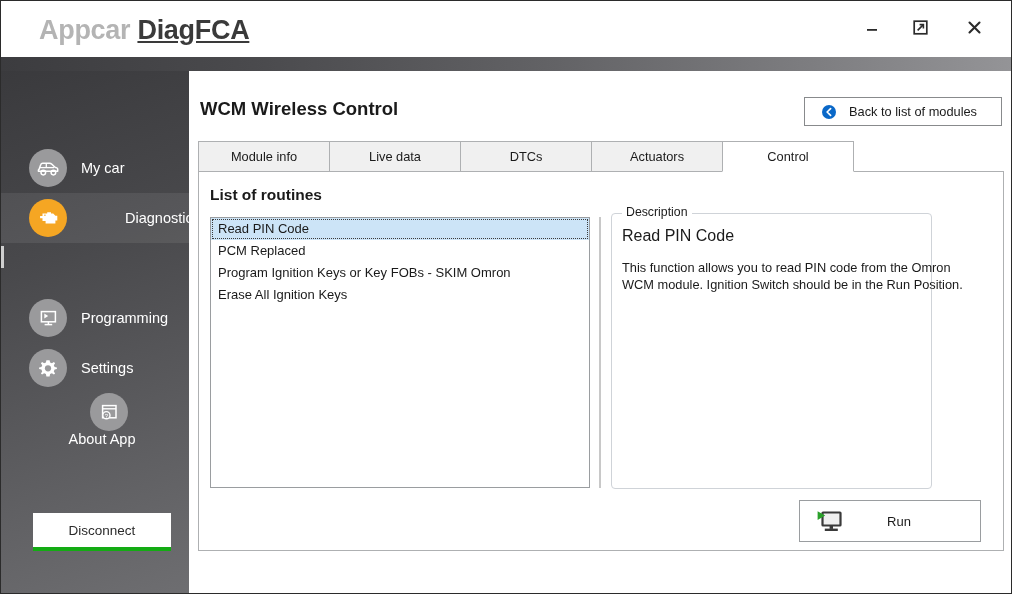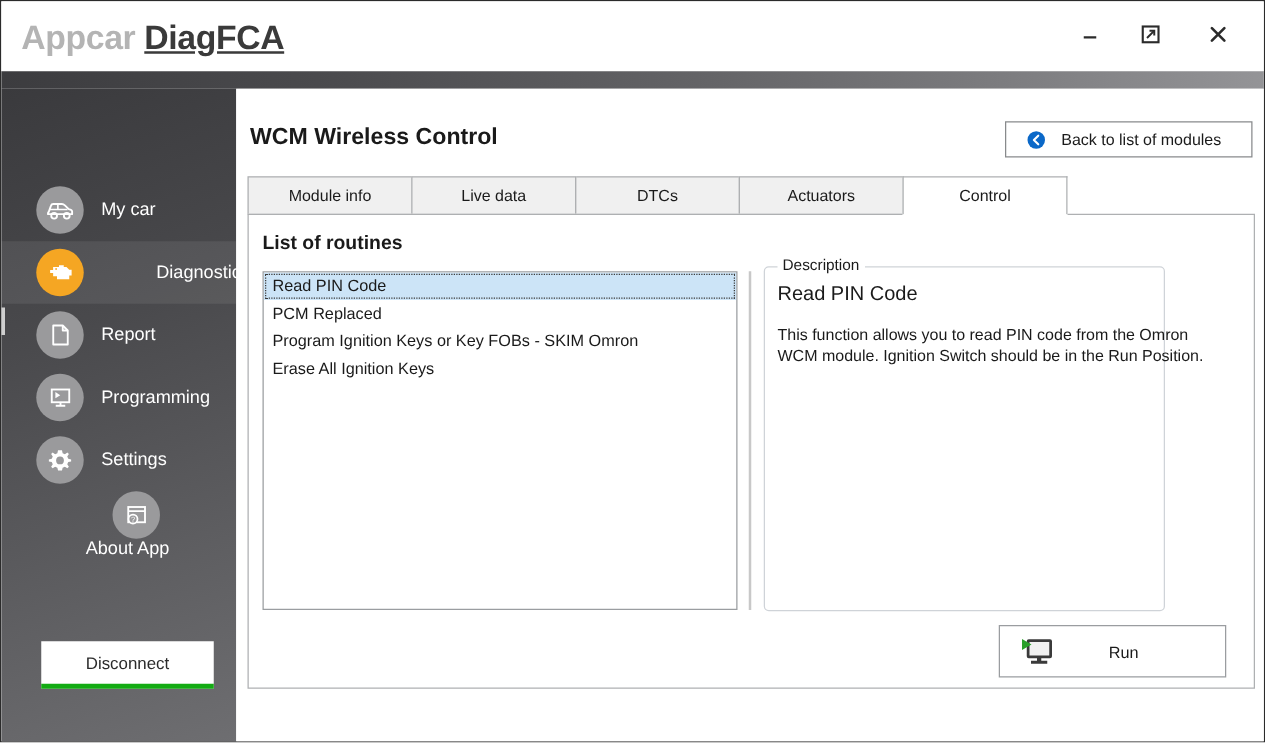--- a/index.html
+++ b/index.html
@@ -21,21 +21,21 @@
   #titlebar {
     position: absolute; left: 0; top: 0;
     width: 1012px; height: 56px;
     background: #ffffff;
   }
   #app-title {
     position: absolute; left: 16px; top: 14px;
     font-size: 27px; letter-spacing: -0.3px;
     white-space: nowrap;
   }
-  #app-title .brand-light { color: #b4b4b4; font-weight: bold; }
+  #app-title .brand-light { color: #b4b4b4; font-weight: bold; margin-left: 22px; }
   #app-title .brand-dark  { color: #3a3a3a; font-weight: bold; text-decoration: underline; }
 
   .win-btn {
     position: absolute; top: 0; height: 56px; width: 46px;
     display: flex; align-items: center; justify-content: center;
     background: transparent; border: none; cursor: pointer;
     color: #2b2b2b;
   }
   #btn-min { right: 118px; }
   #btn-max { right: 70px; }
@@ -266,29 +266,20 @@
     <div class="nav-item active" style="top:122px;gap:44px;">
       <span class="nav-icon">
         <svg width="26" height="26" viewBox="0 0 26 26">
           <path d="M7.5 8.6 L12.2 8.6 L12.2 7.2 L16 7.2 L16 8.6 L18.2 8.6 L20.4 10.8 L22.3 10.8 L22.3 15.4 L20.4 15.4 L20.4 18.4 L10.6 18.4 L10.6 16 L7.5 16 L7.5 13.3 L5.1 13.3 L5.1 10.9 L7.5 10.9 Z" fill="#ffffff"></path>
           <rect x="9.2" y="9.6" width="1.4" height="1.2" fill="#f5a623"></rect>
         </svg>
       </span>
       <span class="nav-label">Diagnostic</span>
     </div>
 
-    <div class="nav-item" style="top:172px;">
-      <span class="nav-icon">
-        <svg width="26" height="26" viewBox="0 0 26 26">
-          <path d="M7.6 5.4 L15.2 5.4 L19.2 9.4 L19.2 20.6 L7.6 20.6 Z" fill="none" stroke="#ffffff" stroke-width="1.5" stroke-linejoin="round"></path>
-          <path d="M15.2 5.4 L15.2 9.4 L19.2 9.4" fill="none" stroke="#ffffff" stroke-width="1.5" stroke-linejoin="round"></path>
-        </svg>
-      </span>
-      <span class="nav-label">Report</span>
-    </div>
 
     <div class="nav-item" style="top:222px;">
       <span class="nav-icon">
         <svg width="26" height="26" viewBox="0 0 26 26">
           <rect x="6.4" y="6.6" width="14" height="10.2" fill="none" stroke="#ffffff" stroke-width="1.5"></rect>
           <line x1="13.4" y1="16.8" x2="13.4" y2="19.4" stroke="#ffffff" stroke-width="1.5"></line>
           <line x1="9.6" y1="19.6" x2="17.2" y2="19.6" stroke="#ffffff" stroke-width="1.5"></line>
           <path d="M9.3 8.6 L13.2 11.1 L9.3 13.6 Z" fill="#ffffff"></path>
         </svg>
       </span>

